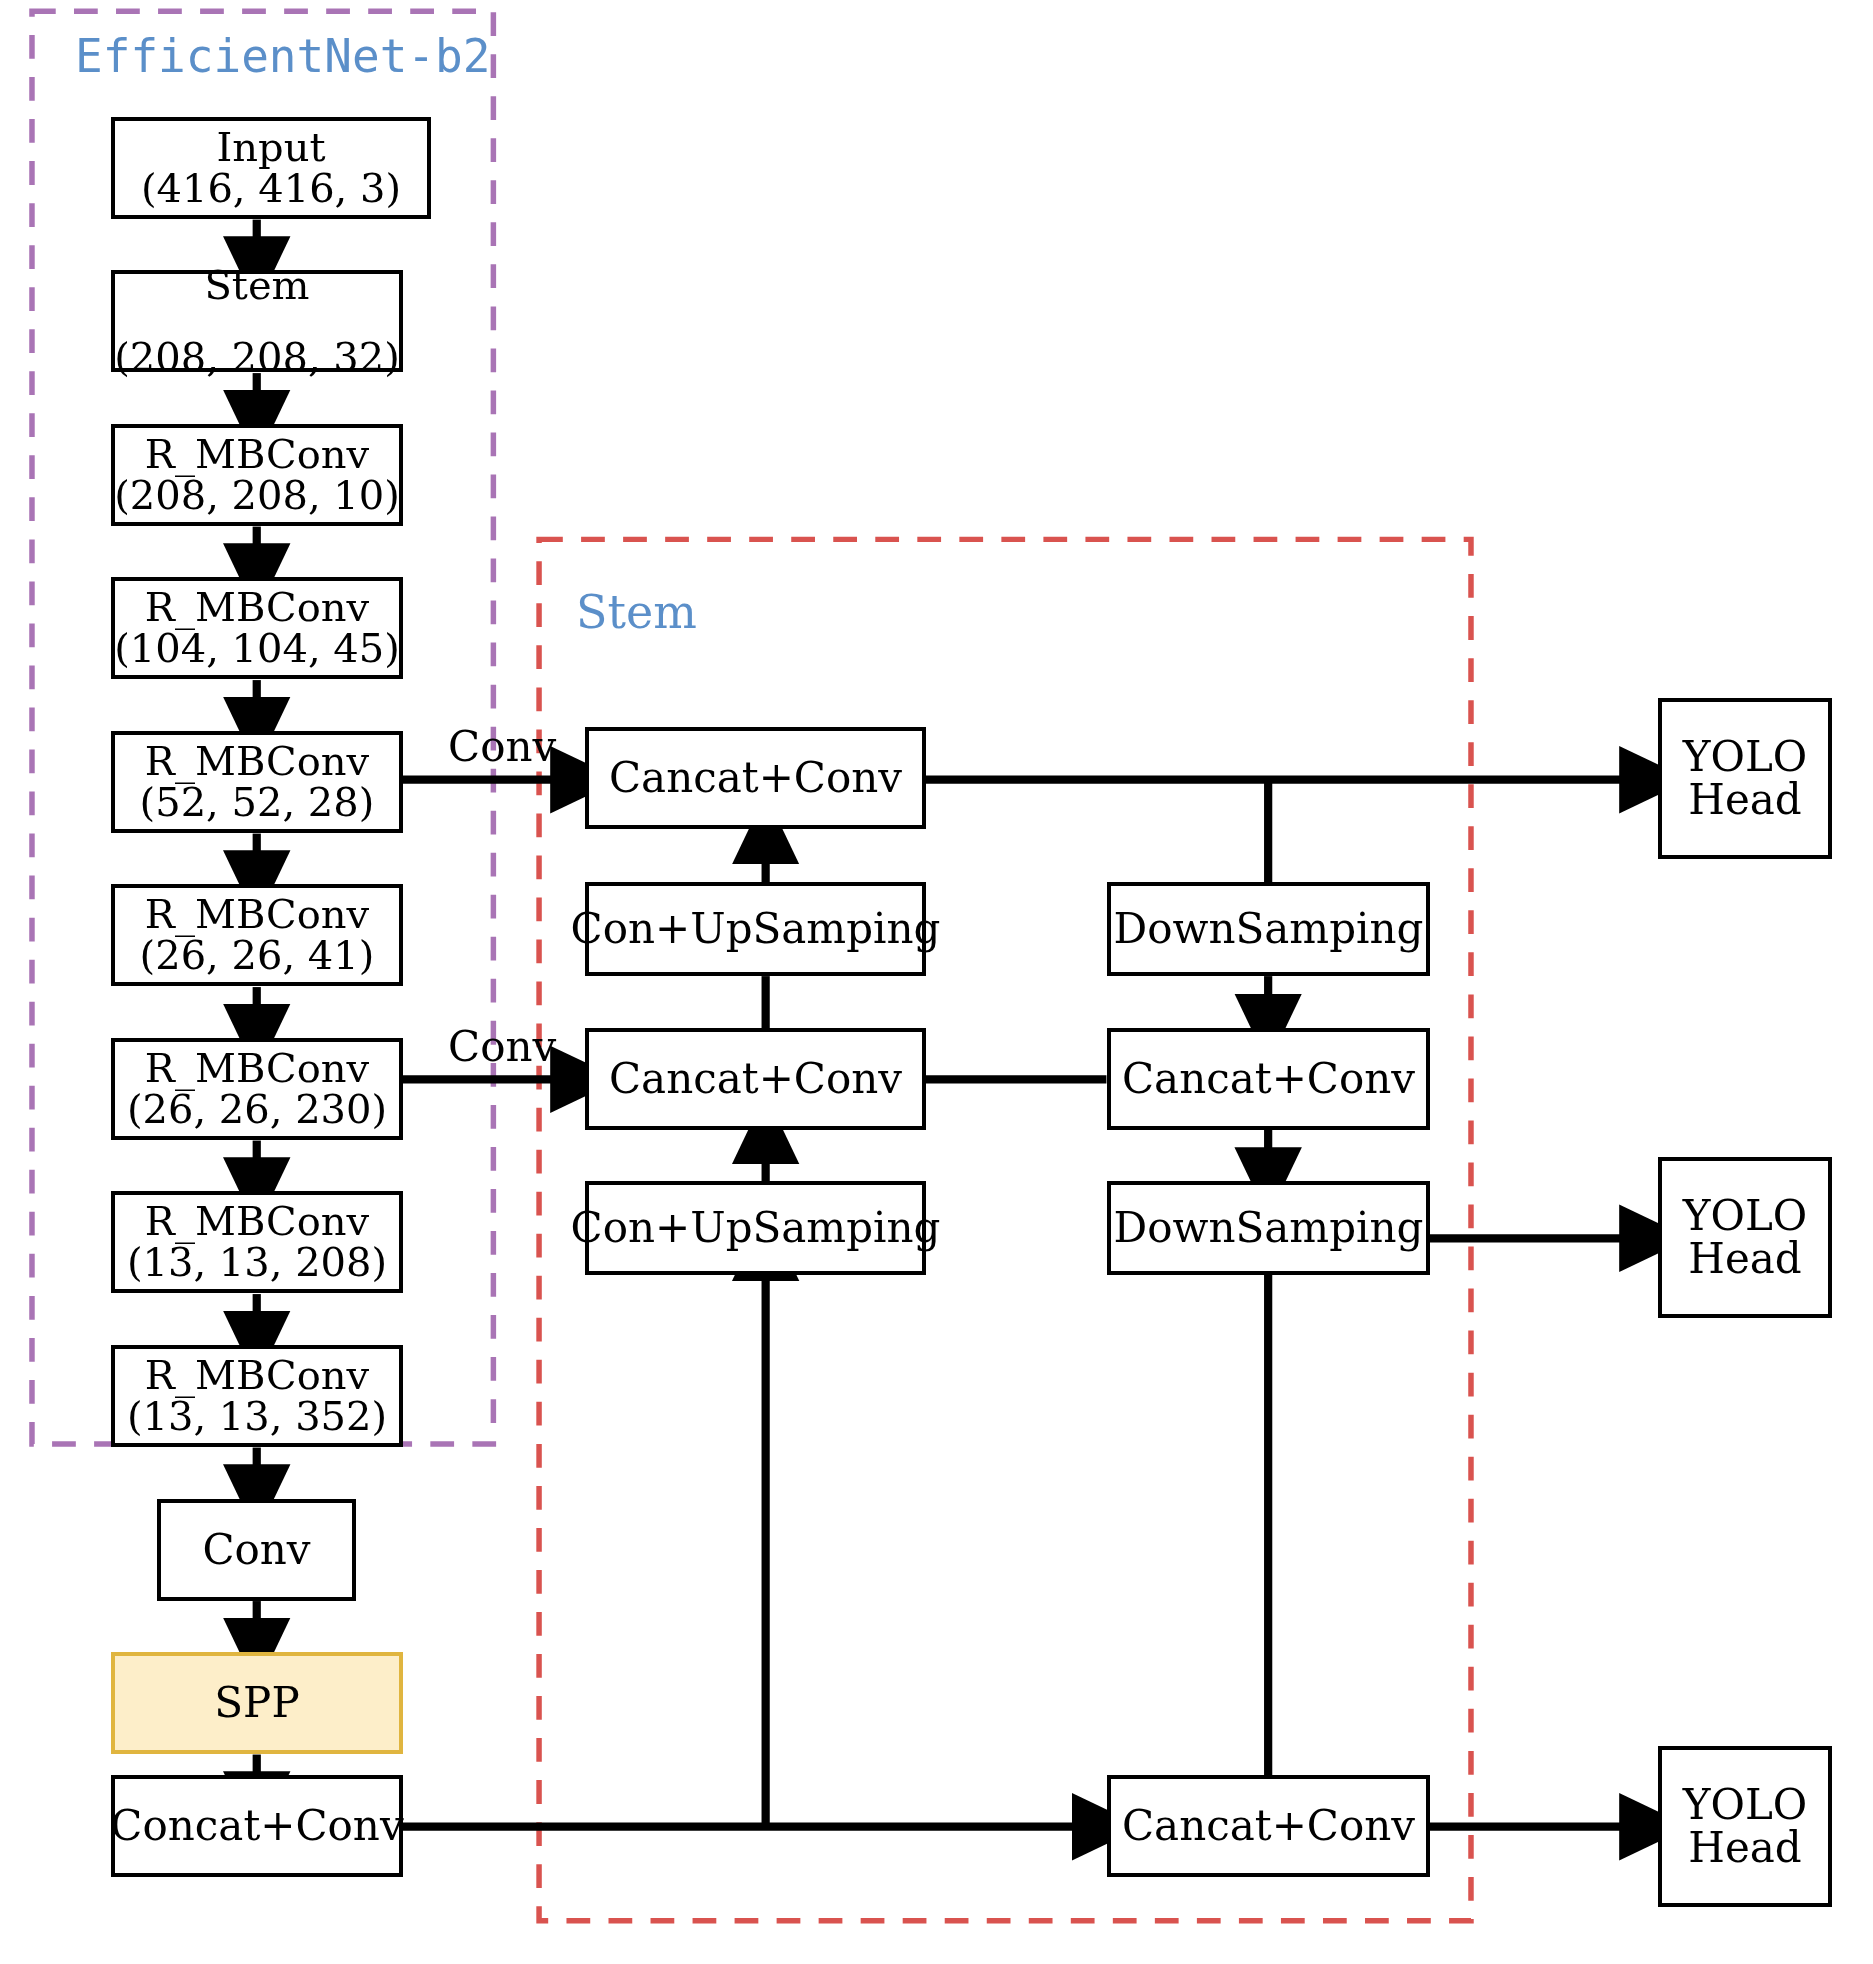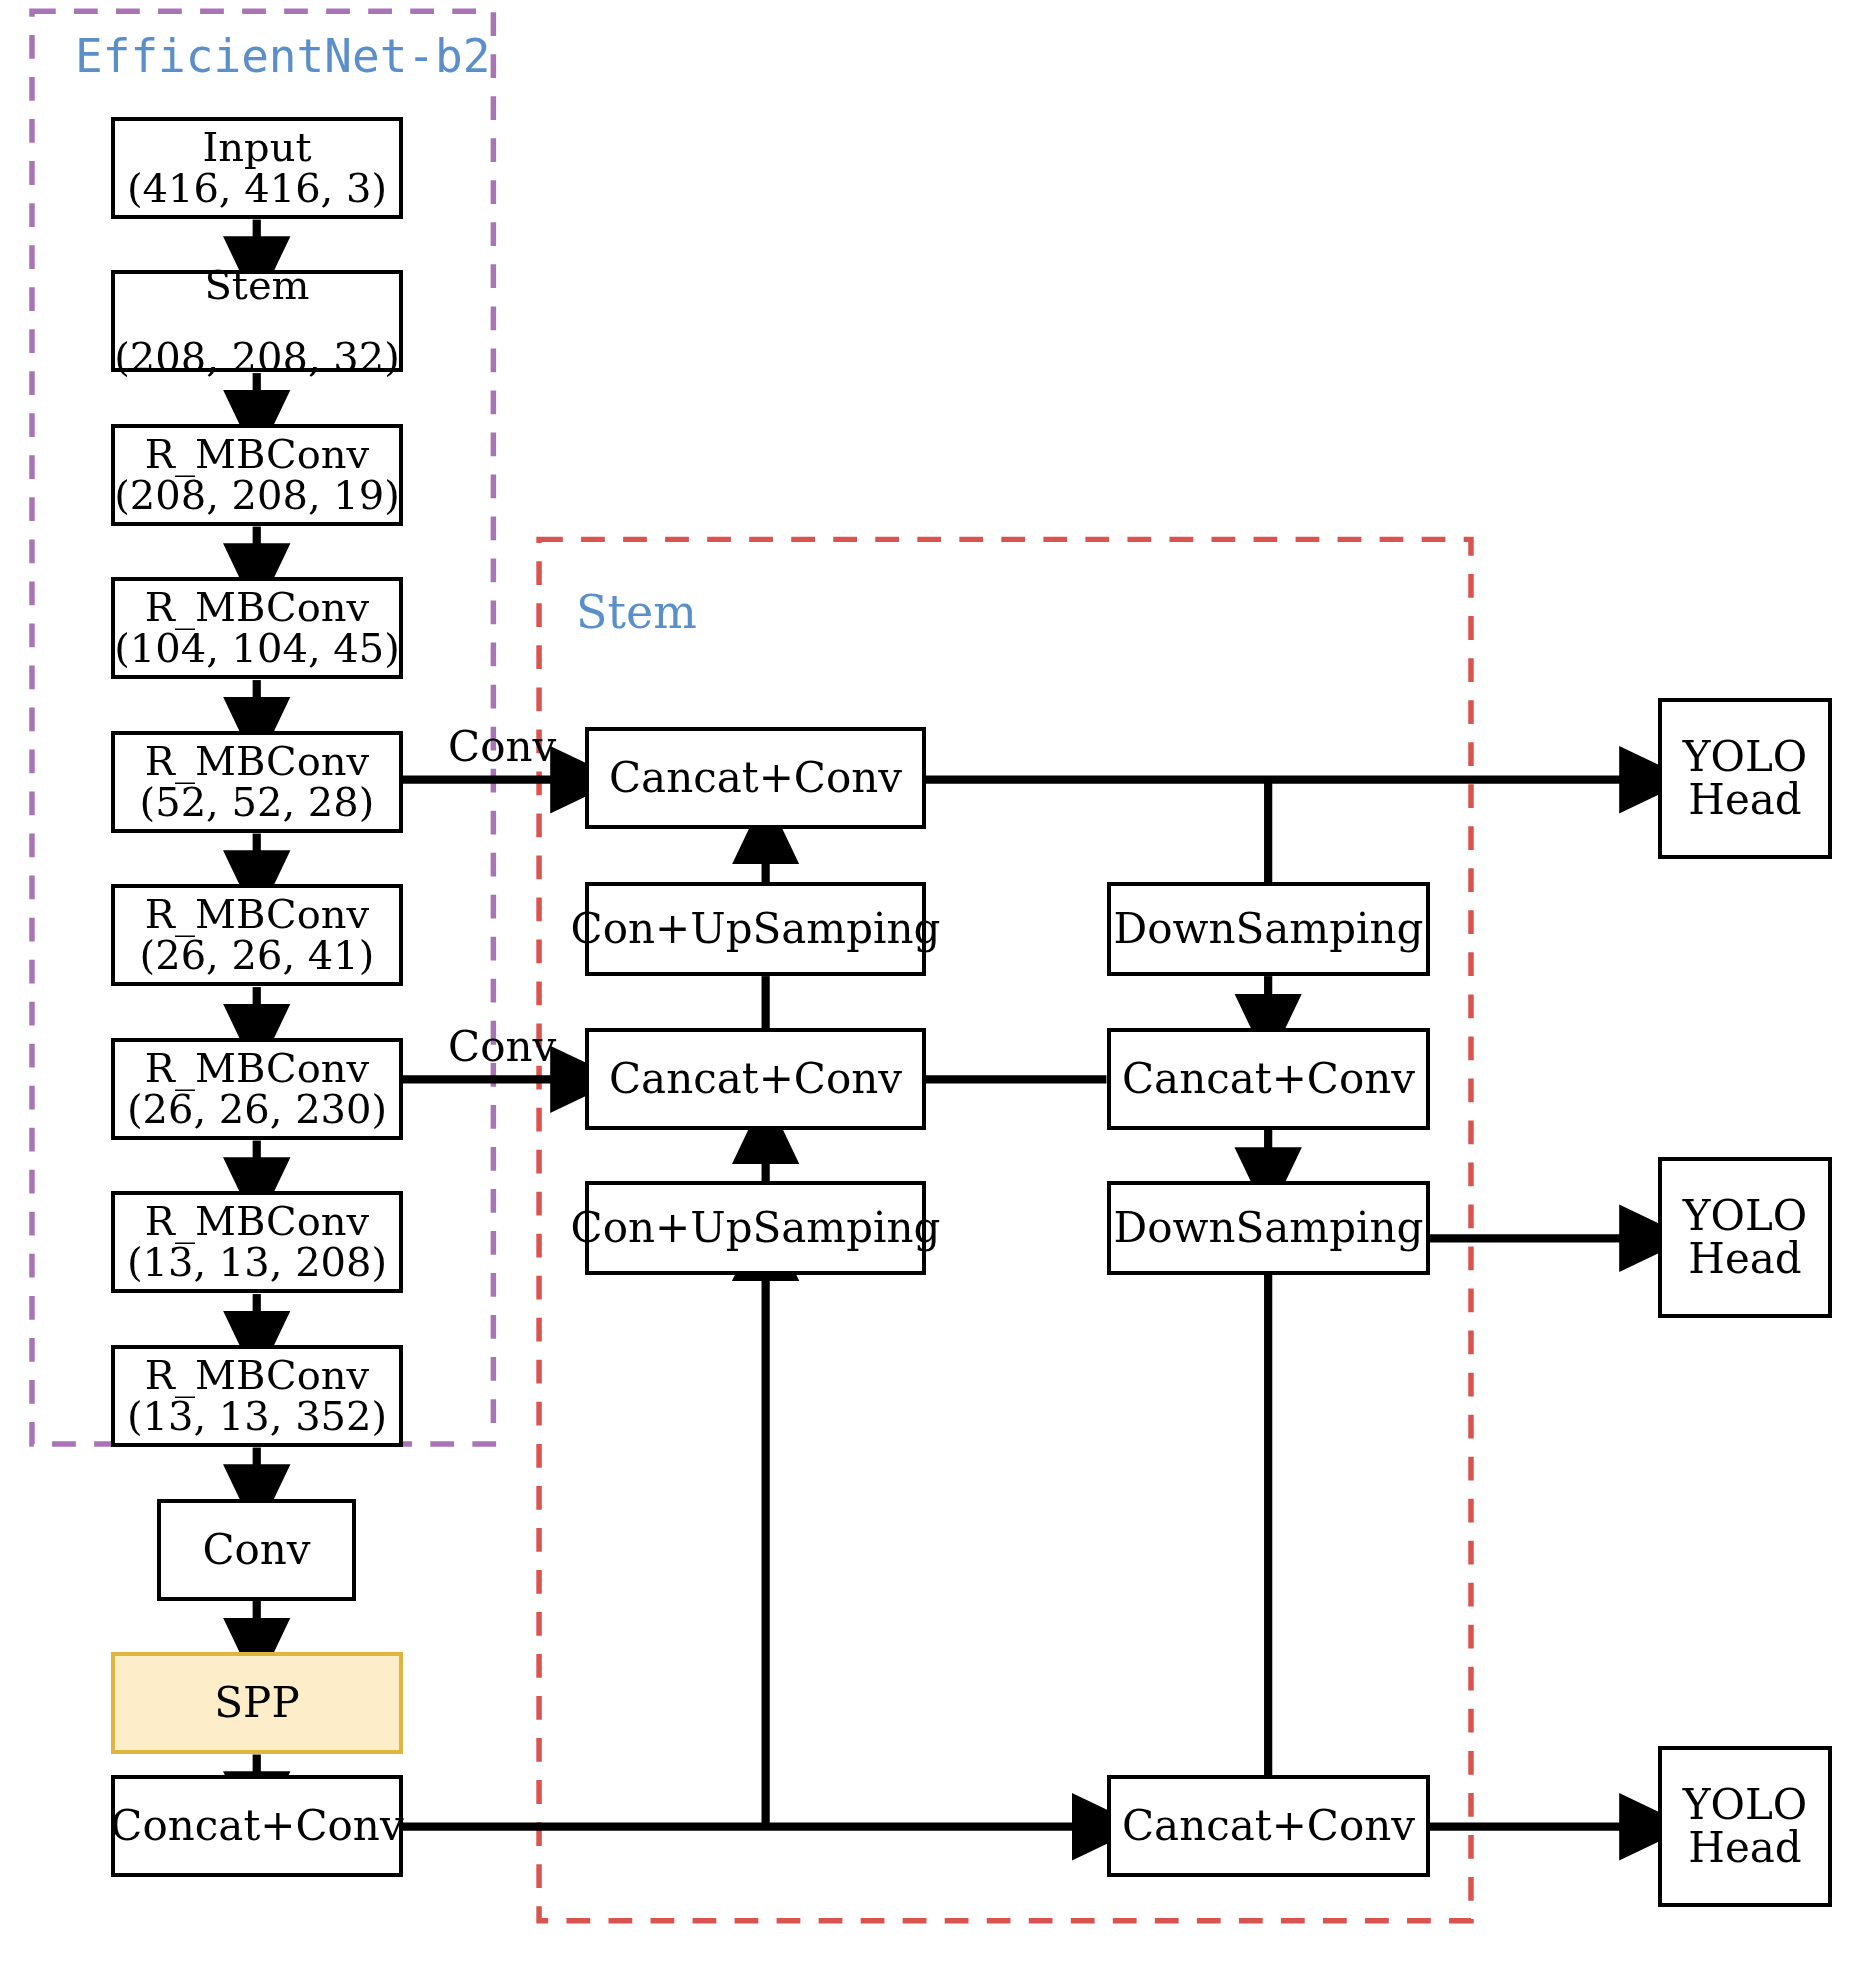--- a/index.html
+++ b/index.html
@@ -84,31 +84,31 @@
     </g>
 
     <g stroke="#000" stroke-width="9" fill="none">
       <path d="M1564,1999 L1810,1999" marker-end="url(#ah)"></path>
     </g>
   </svg>
 
   <div class="grouplabel mono f50" style="left:75px;top:29px;">EfficientNet-b2</div>
   <div class="grouplabel f50" style="left:576px;top:585px;">Stem</div>
 
-  <div class="nodebox f44" style="left:111px;top:117px;width:292px;height:102px;">
+  <div class="nodebox f44" style="left:111px;top:117px;width:320px;height:102px;">
     <span class="l1">Input</span>
     <span class="l2">(416, 416, 3)</span>
   </div>
   <div class="nodebox f44" style="left:111px;top:270px;width:292px;height:102px;gap:31px;">
     <span class="l1">Stem</span>
     <span class="l2">(208, 208, 32)</span>
   </div>
   <div class="nodebox f44" style="left:111px;top:424px;width:292px;height:102px;">
     <span class="l1">R_MBConv</span>
-    <span class="l2">(208, 208, 19)</span>
+    <span class="l2">(208, 208, 10)</span>
   </div>
   <div class="nodebox f44" style="left:111px;top:577px;width:292px;height:102px;">
     <span class="l1">R_MBConv</span>
     <span class="l2">(104, 104, 45)</span>
   </div>
   <div class="nodebox f44" style="left:111px;top:731px;width:292px;height:102px;">
     <span class="l1">R_MBConv</span>
     <span class="l2">(52, 52, 28)</span>
   </div>
   <div class="nodebox f44" style="left:111px;top:884px;width:292px;height:102px;">

